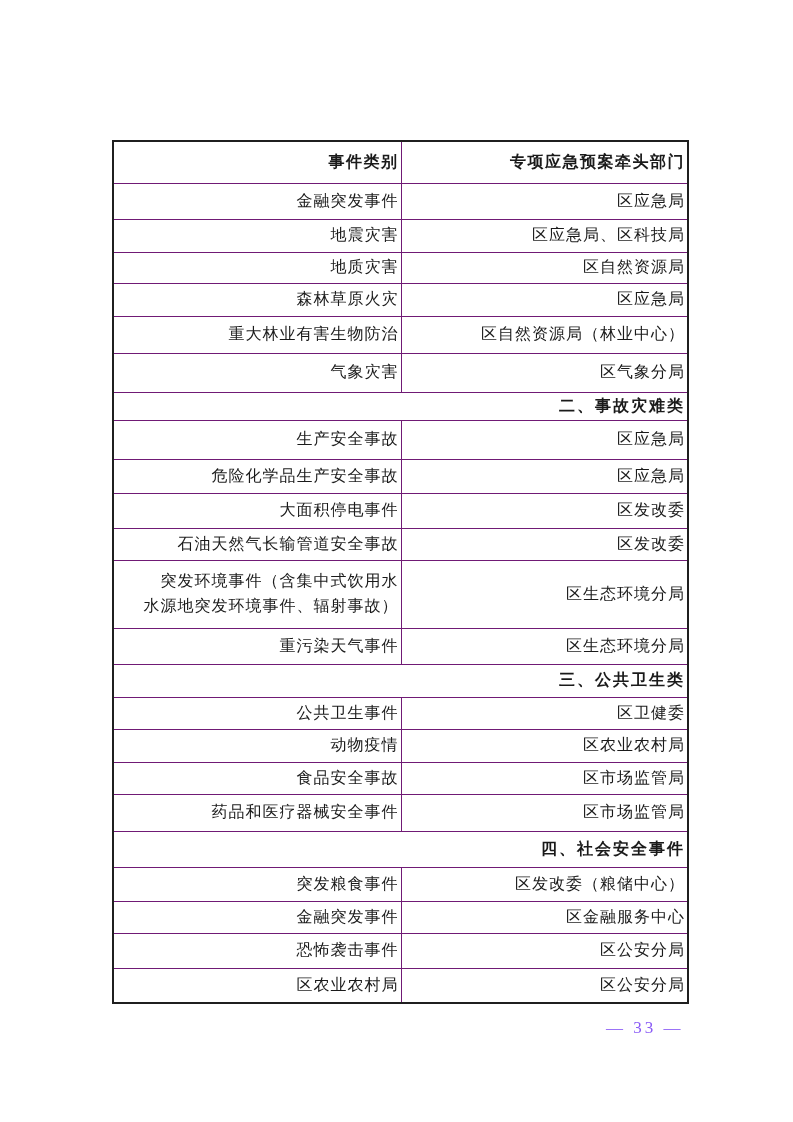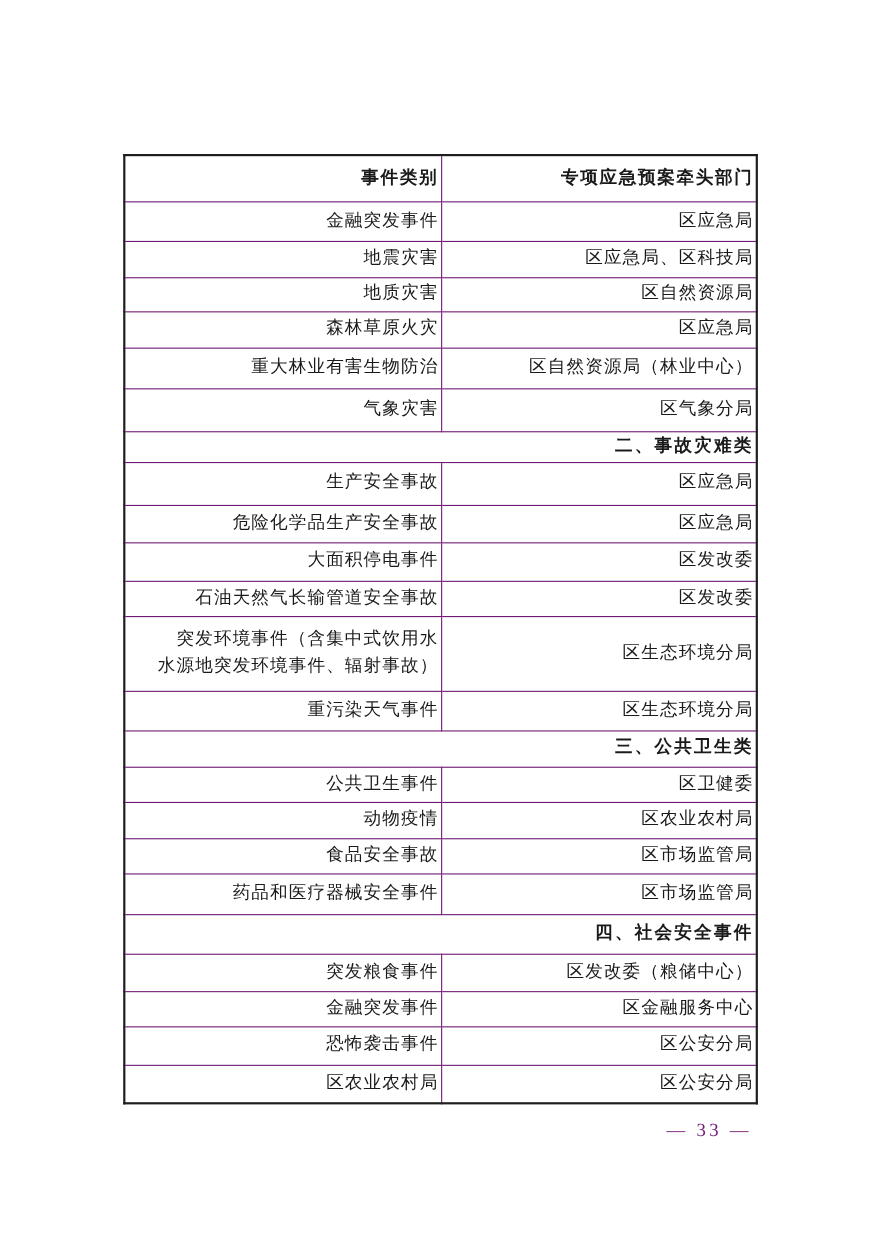--- a/index.html
+++ b/index.html
@@ -46,21 +46,21 @@
     font-weight: bold;
     letter-spacing: 2px;
     text-indent: 30px;
   }
   .page-number {
     position: absolute;
     left: 606px;
     top: 1018px;
     font-size: 17px;
     letter-spacing: 3px;
-    color: #701a75;
+    color: #8b5cf6;
     white-space: nowrap;
     text-align: right;
   }
 </style>
 </head>
 <body>
 
 <div class="page">
 
   <table class="doc-table">

